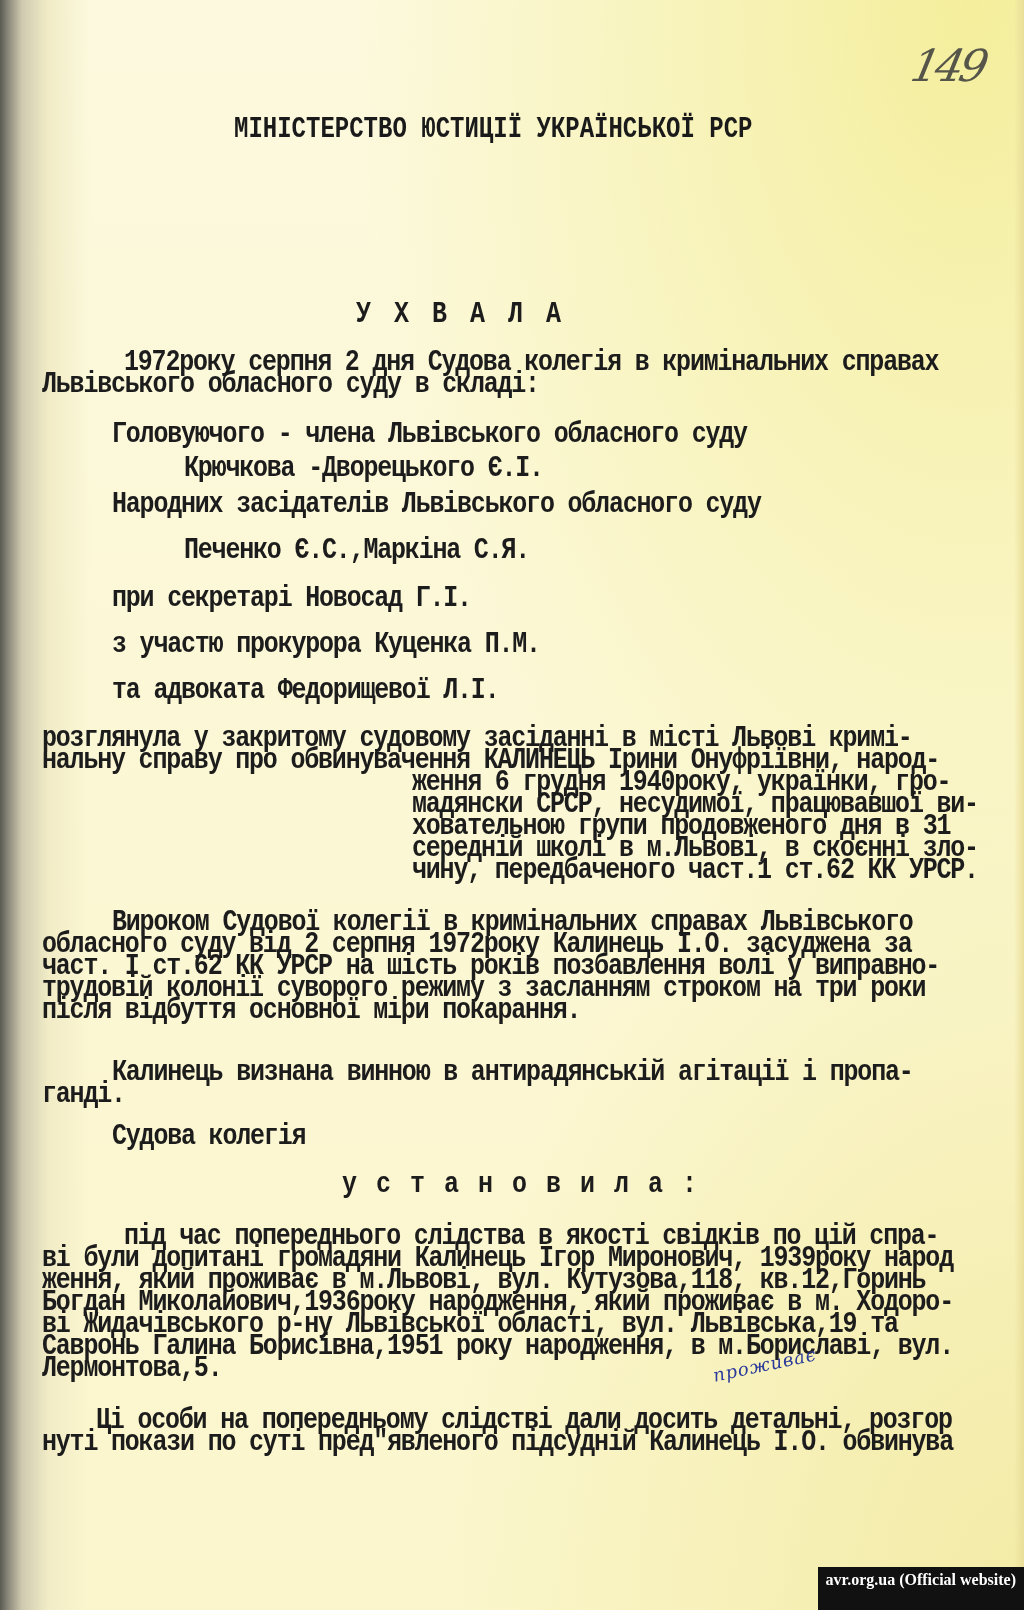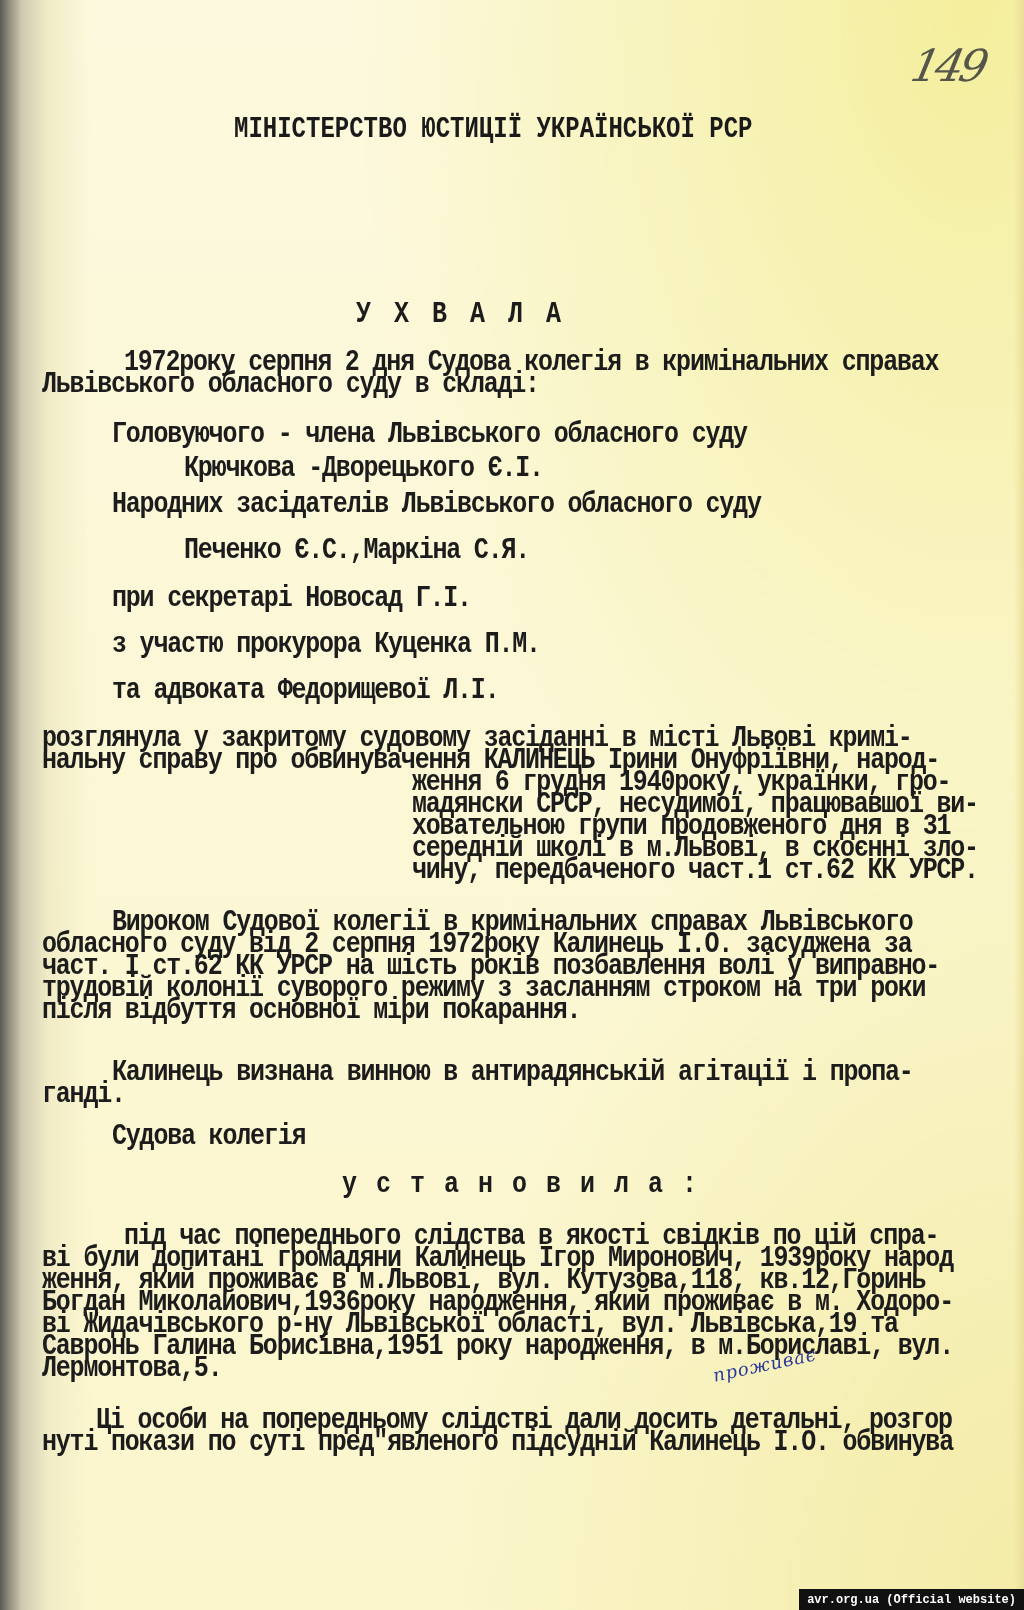--- a/index.html
+++ b/index.html
@@ -49,22 +49,22 @@
     .spaced { letter-spacing: 10px; }
     .hw-annotation {
       position: absolute; left: 712px; top: 1354px;
       font-family: "DejaVu Serif", serif; font-style: italic;
       font-size: 18px; color: #2a3a9a; transform: rotate(-12deg);
       letter-spacing: 1px;
     }
     .watermark {
       position: absolute; right: 0; bottom: 0;
       background: #111; color: #fff;
-      font-family: Liberation Mono, monospace; font-weight: bold;
-      font-size: 12px; padding: 4px 8px 3px 8px;
+      font-family: Liberation Serif, serif; font-weight: bold;
+      font-size: 16px; padding: 4px 8px 21px 8px;
     }
   </style>
 </head>
 <body>
 
 <div class="page">
   <div class="right-edge"></div>
 
   <div class="hw-number">149</div>
 

